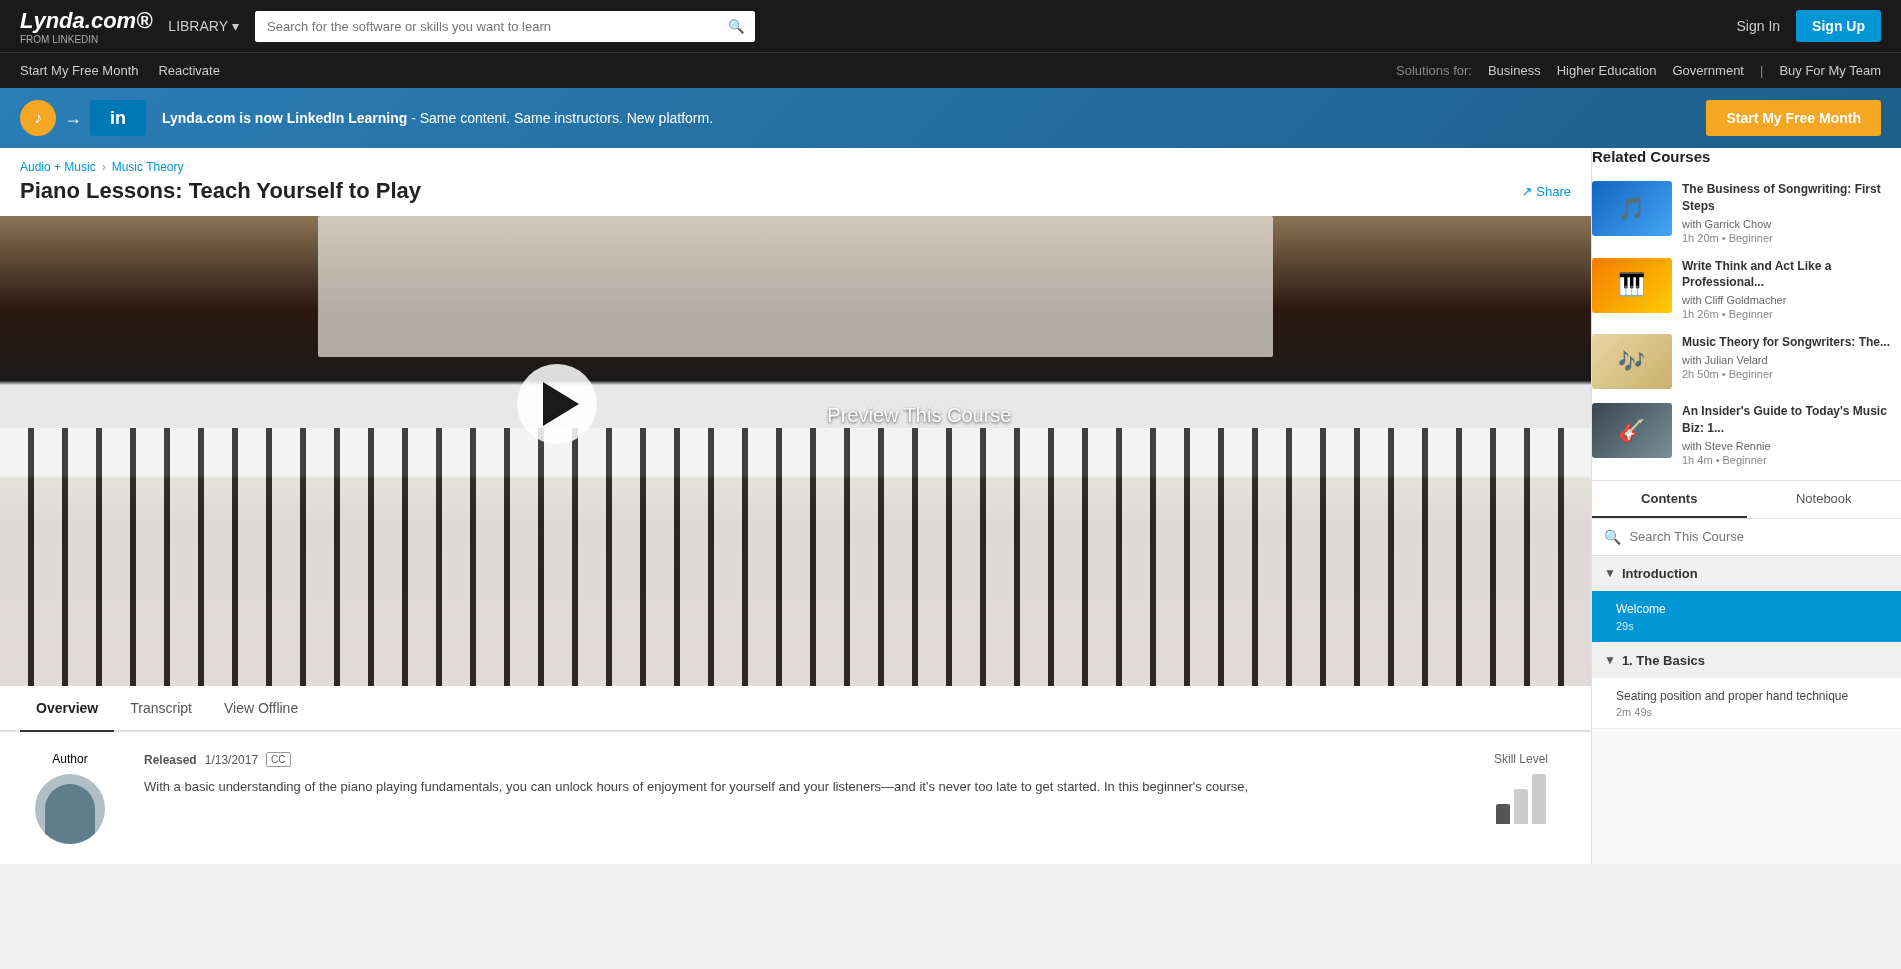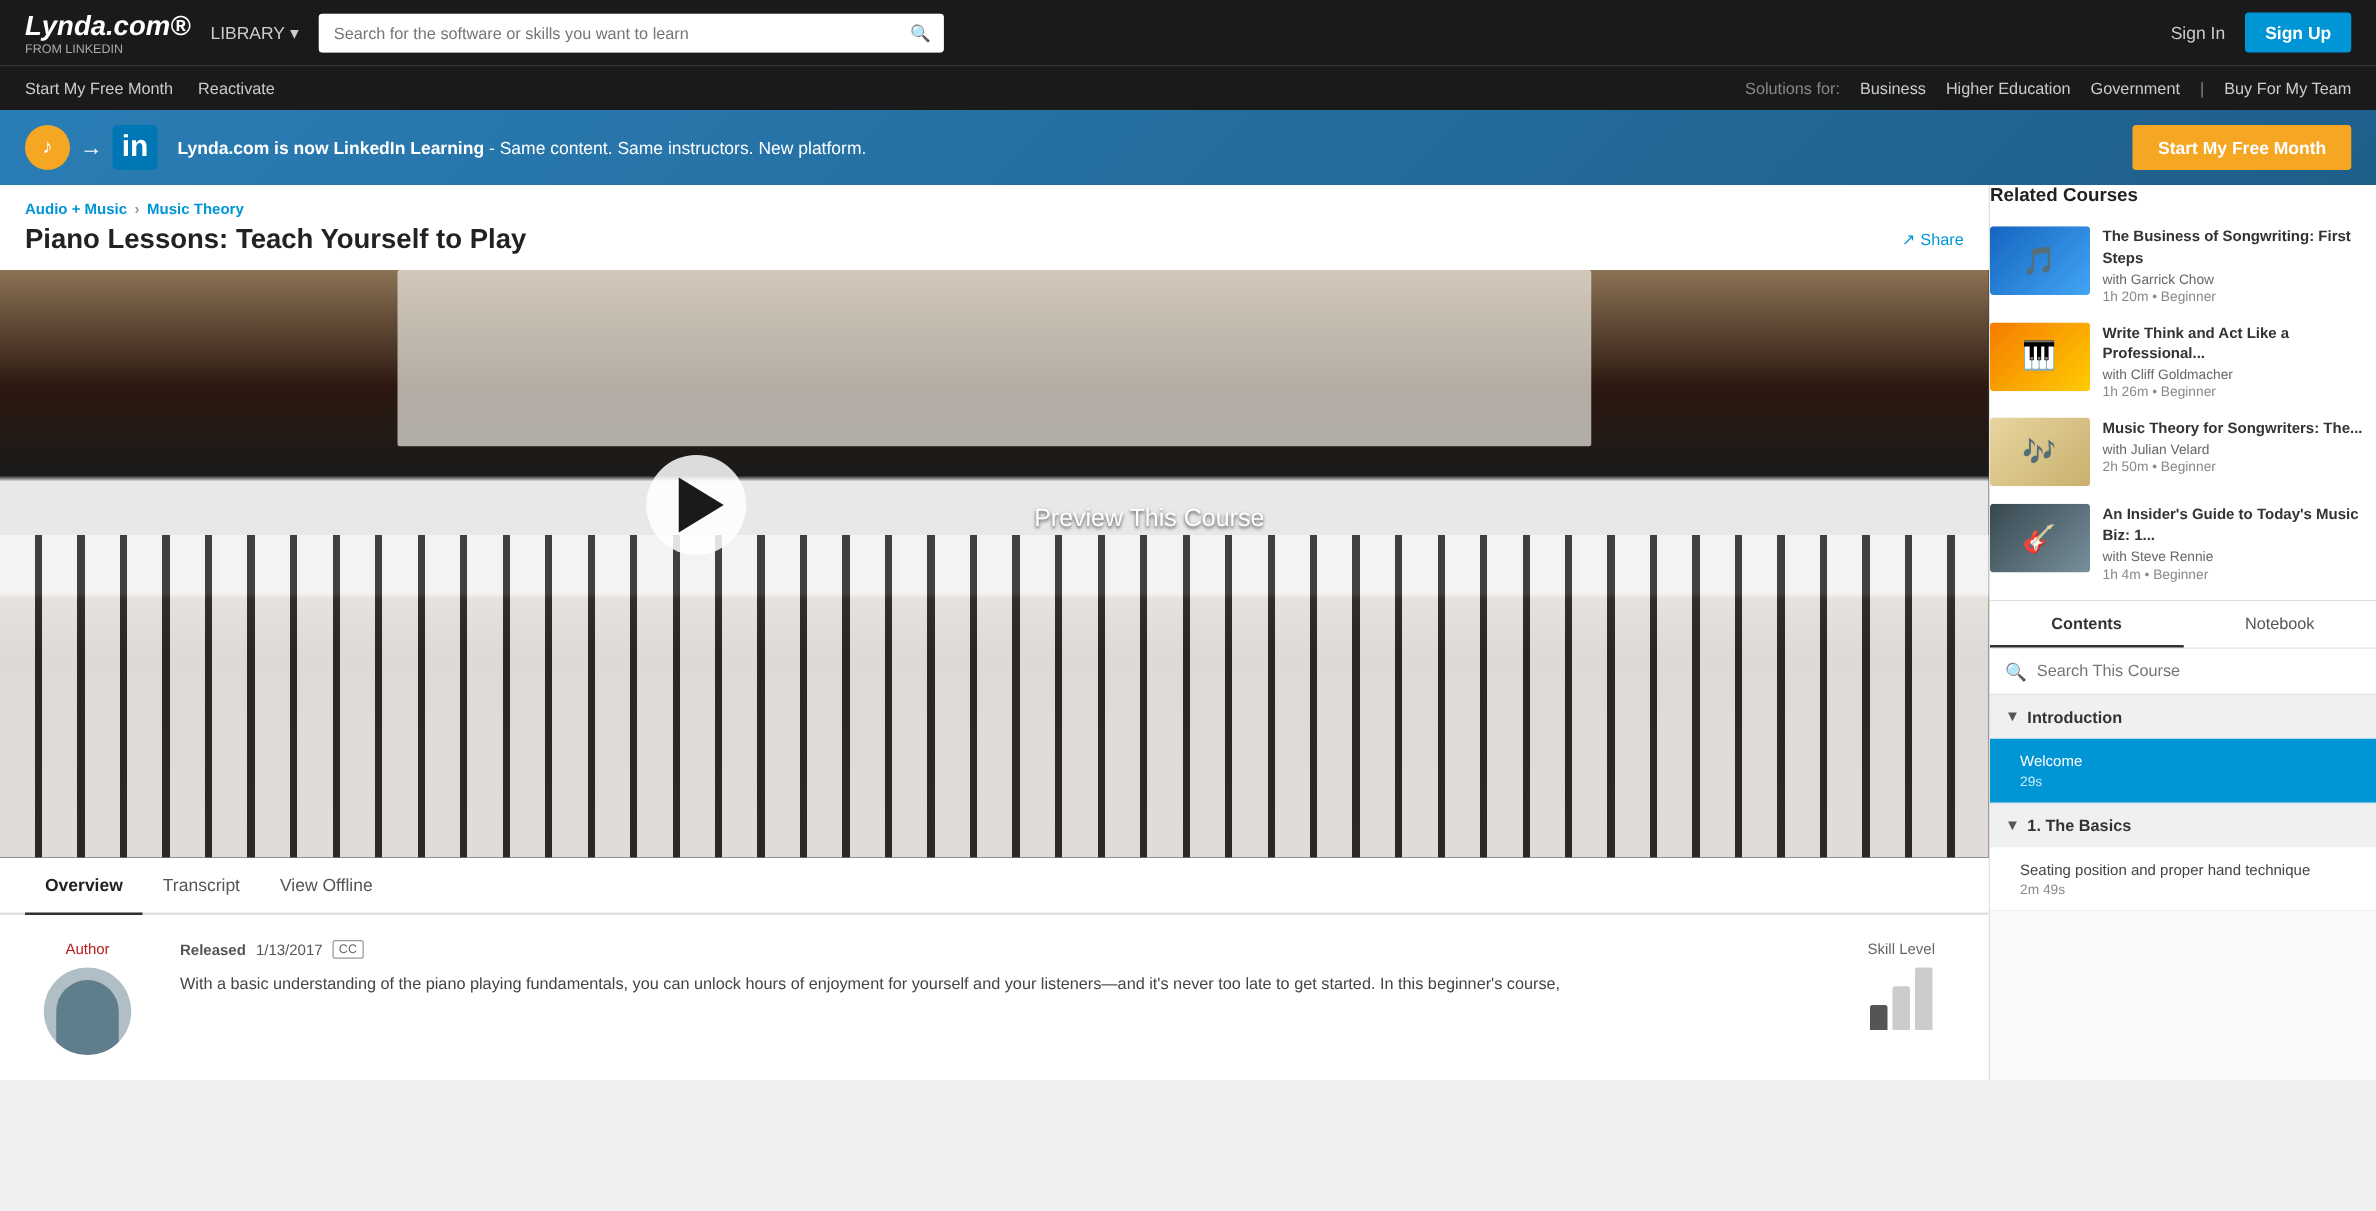--- a/index.html
+++ b/index.html
@@ -132,29 +132,29 @@
       border-radius: 50%;
       display: flex;
       align-items: center;
       justify-content: center;
       color: #fff;
       font-size: 16px;
       font-weight: bold;
     }
     .banner-arrow { color: #fff; font-size: 18px; }
     .banner-icon-linkedin {
-      width: 36px;
+      width: 56px;
       height: 36px;
       background: #0077b5;
       border-radius: 4px;
       display: flex;
       align-items: center;
       justify-content: center;
       color: #fff;
-      font-size: 24px;
+      font-size: 18px;
       font-weight: bold;
     }
     .banner-text { color: #fff; font-size: 14px; }
     .banner-text strong { font-weight: bold; }
     .banner-cta {
       margin-left: auto;
       background: #f5a623;
       color: #fff;
       border: none;
       padding: 10px 20px;
@@ -177,21 +177,20 @@
     }
 
     
     .breadcrumb {
       padding: 12px 20px 4px;
       font-size: 12px;
       color: #666;
       display: flex;
       align-items: center;
       gap: 6px;
-      font-weight: bold;
     }
     .breadcrumb a { color: #0095d5; text-decoration: none; }
     .breadcrumb span { color: #999; }
 
     .course-title-row {
       padding: 0 20px 12px;
       display: flex;
       align-items: center;
       justify-content: space-between;
     }
@@ -330,21 +329,21 @@
       padding: 20px;
       display: flex;
       gap: 24px;
     }
     .author-col {
       min-width: 100px;
       text-align: center;
     }
     .author-label {
       font-size: 12px;
-      color: #b91c1c;
+      color: #000000;
       margin-bottom: 8px;
     }
     .author-avatar {
       width: 70px;
       height: 70px;
       background: #b0bec5;
       border-radius: 50%;
       margin: 0 auto;
       overflow: hidden;
       display: flex;

